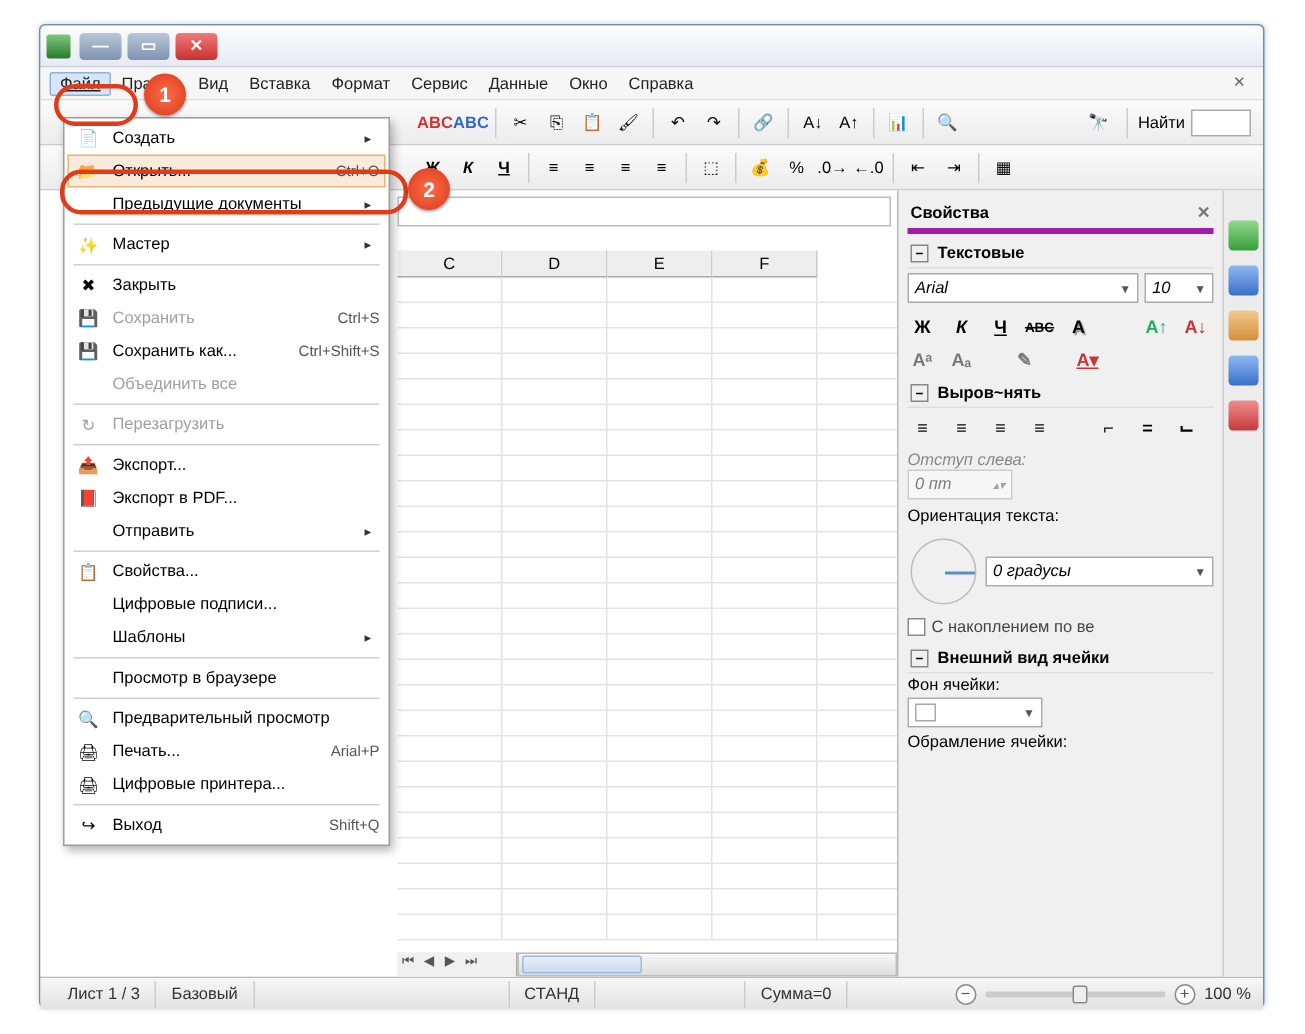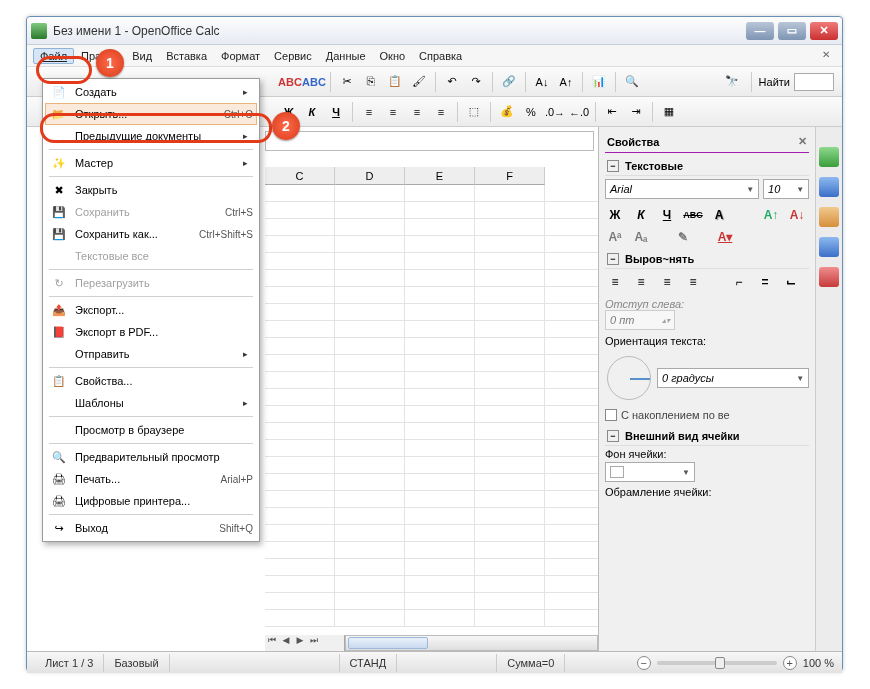--- a/index.html
+++ b/index.html
@@ -32,21 +32,21 @@
 .gridrows { position: absolute; top: 58px; left: 238px; right: 0; bottom: 18px; }
 .gridrow { height: 17px; border-bottom: 1px solid #e3e3e3; display: flex; }
 .gridcell { width: 70px; border-right: 1px solid #e3e3e3; }
 .hscroll { position: absolute; bottom: 0; left: 238px; right: 0; height: 16px; background: #eee; display: flex; }
 .tabarea { width: 80px; background: #f0f0f0; border-right: 1px solid #aaa; display: flex; }
 .tabbtn { width: 14px; height: 16px; text-align: center; font-size: 9px; color: #555; }
 .scroll-h { flex: 1; background: linear-gradient(#f7f7f7,#dedede); border: 1px solid #bbb; position: relative; }
 .thumb-h { position: absolute; left: 2px; top: 1px; width: 80px; height: 12px; background: linear-gradient(#eaf0fa,#c9daf0); border: 1px solid #9cb9dc; border-radius: 2px; }
 .sidepanel { width: 244px; background: #f0f0f0; border-left: 1px solid #bbb; display: flex; }
 .propbox { width: 218px; padding: 4px 6px; border-right: 1px solid #ccc; overflow: hidden; }
-.prop-title { font-weight: bold; padding: 4px 2px; display: flex; align-items: flex-end; border-bottom: 1px solid #a21caf; }
+.prop-title { font-weight: bold; padding: 4px 2px; display: flex; align-items: flex-end; border-bottom: 4px solid #a21caf; }
 .prop-title .x { margin-left: auto; color: #777; }
 .section-hdr { display: flex; align-items: center; padding: 3px 2px; font-weight: bold; border-bottom: 1px solid #ddd; margin-top: 4px; }
 .section-hdr .exp { width: 12px; height: 12px; border: 1px solid #888; margin-right: 6px; text-align: center; line-height: 10px; font-size: 9px; }
 .row { display: flex; align-items: center; gap: 4px; padding: 3px 0; font-style: italic; }
 .combo { border: 1px solid #aaa; background: #fff; height: 20px; display: flex; align-items: center; padding: 0 4px; }
 .combo .dd { margin-left: auto; font-size: 8px; color: #555; }
 .fmtbtns { display: flex; gap: 6px; flex-wrap: wrap; margin: 4px 0; }
 .fmticon { width: 20px; height: 18px; display: flex; align-items: center; justify-content: center; font-weight: bold; font-size: 12px; }
 .strike { text-decoration: line-through; }
 .muted { opacity: .5; }
@@ -83,21 +83,20 @@
 .ring { position: absolute; border: 3px solid #e33a1a; border-radius: 14px; z-index: 15; pointer-events: none; }
 .ring1 { top: 56px; left: 36px; width: 56px; height: 28px; }
 .ring2 { top: 113px; left: 40px; width: 232px; height: 30px; }
 </style>
 </head>
 <body>
 
 <div class="wrap">
   <div class="titlebar">
     <div class="title-ico"></div>
-    <div class="title-txt">Без имени 1 - OpenOffice Calc</div>
     <div class="win-btns">
       <div class="win-btn win-min">—</div>
       <div class="win-btn win-max">▭</div>
       <div class="win-btn win-close">✕</div>
     </div>
   </div>
 
   <div class="menubar">
     <div class="menuitem active"><u>Файл</u></div>
     <div class="menuitem"><span>Правка</span></div>
@@ -495,21 +494,21 @@
       <span class="dtxt">Сохранить</span>
       <span class="dacc">Ctrl+S</span>
     </div>
   <div class="drow">
       <span class="dico">💾</span>
       <span class="dtxt">Сохранить как...</span>
       <span class="dacc">Ctrl+Shift+S</span>
     </div>
   <div class="drow disabled">
       <span class="dico"></span>
-      <span class="dtxt">Текстовые все</span>
+      <span class="dtxt">Объединить все</span>
     </div>
   <div class="dsep"></div>
   <div class="drow disabled">
       <span class="dico">↻</span>
       <span class="dtxt">Перезагрузить</span>
     </div>
   <div class="dsep"></div>
   <div class="drow">
       <span class="dico">📤</span>
       <span class="dtxt">Экспорт...</span>
@@ -520,20 +519,24 @@
     </div>
   <div class="drow">
       <span class="dico"></span>
       <span class="dtxt">Отправить</span>
       <span class="darr">▸</span>
     </div>
   <div class="dsep"></div>
   <div class="drow">
       <span class="dico">📋</span>
       <span class="dtxt">Свойства...</span>
+    </div>
+  <div class="drow">
+      <span class="dico"></span>
+      <span class="dtxt">Цифровые подписи...</span>
     </div>
   <div class="drow">
       <span class="dico"></span>
       <span class="dtxt">Шаблоны</span>
       <span class="darr">▸</span>
     </div>
   <div class="dsep"></div>
   <div class="drow">
       <span class="dico"></span>
       <span class="dtxt">Просмотр в браузере</span>

